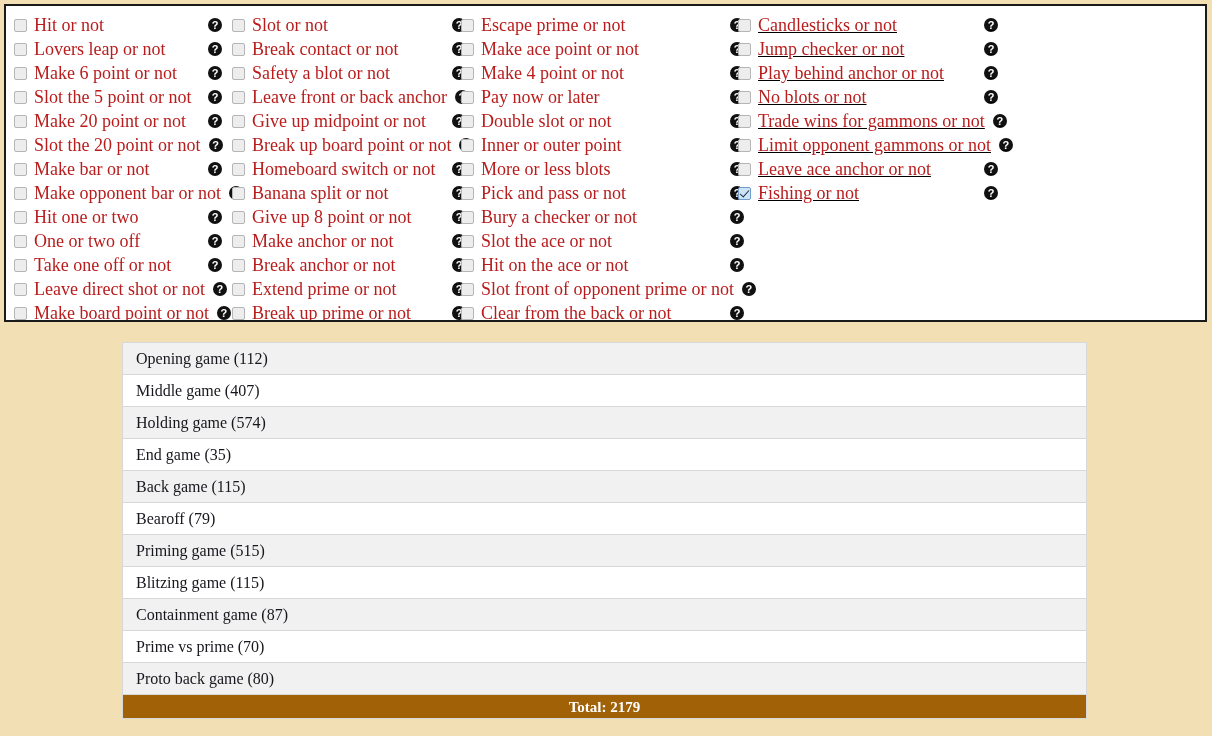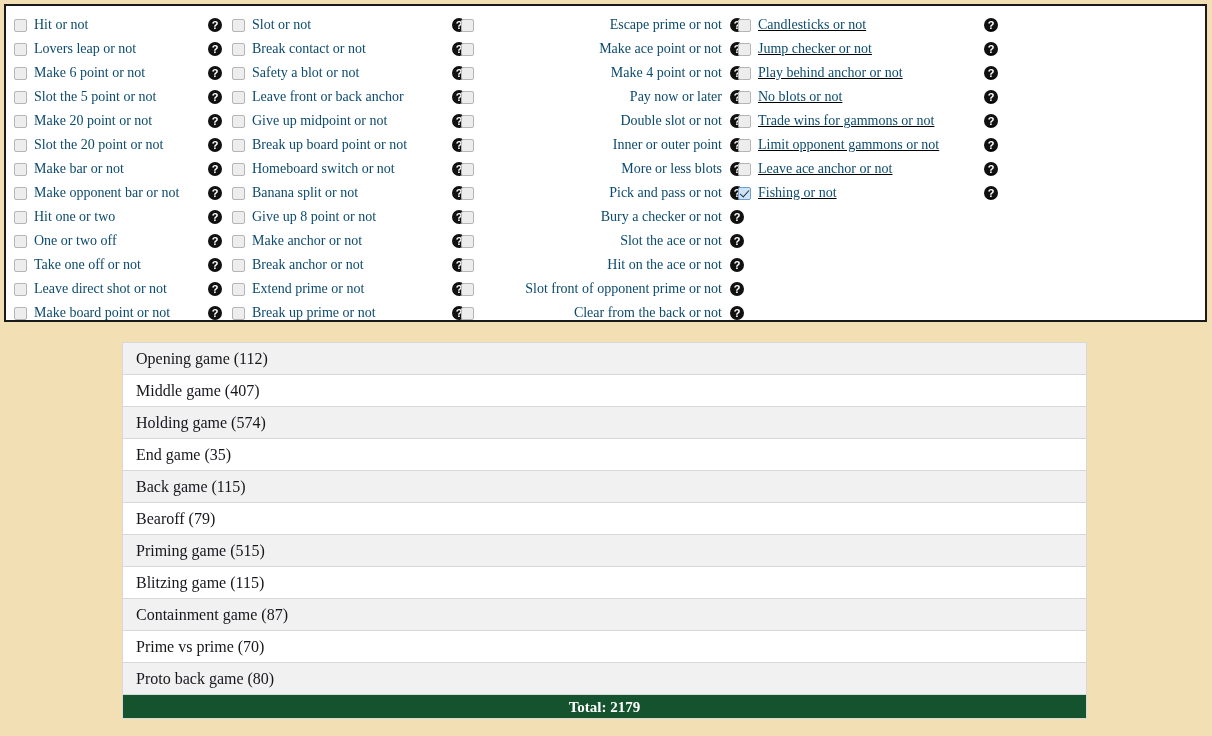--- a/index.html
+++ b/index.html
@@ -52,41 +52,41 @@
   .cb.checked::after{
     content:"";
     position:absolute;
     left:3px;top:0px;
     width:4px;height:8px;
     border:solid #19324d;
     border-width:0 1.6px 1.6px 0;
     transform:rotate(42deg);
   }
   .flabel{
-    font-size:14px;
-    color:#0c4a6e;
+    font-size:18px;
+    color:#b91c1c;
     line-height:1;
   }
   .help{
     flex:0 0 auto;
     margin-left:8px;
     width:14px;height:14px;
     border-radius:50%;
     background:#111;
     color:#fff;
     font-family:"Liberation Sans","DejaVu Sans",sans-serif;
     font-size:11px;
     font-weight:bold;
     line-height:14px;
     text-align:center;
   }
   
   #col-0 .flabel{min-width:166px;}
   #col-1 .flabel{min-width:192px;}
-  #col-2 .flabel{min-width:241px;text-align:right;}
+  #col-2 .flabel{min-width:241px;}
   #col-3 .flabel{min-width:218px;}
 
   
   #game-list{
     position:absolute;
     left:122px;top:342px;
     width:965px;
     border:1px solid #d8d8d8;
     border-bottom:none;
     box-sizing:border-box;
@@ -100,21 +100,21 @@
     background:#ffffff;
     border-bottom:1px solid #d8d8d8;
     box-sizing:border-box;
     cursor:pointer;
   }
   .glist-item.odd{background:#f1f1f1;}
   #game-total{
     height:24px;
     line-height:24px;
     text-align:center;
-    background:#14532d;
+    background:#a16207;
     color:#ffffff;
     font-weight:bold;
     font-size:15px;
     border-bottom:1px solid #d8d8d8;
     box-sizing:border-box;
   }
 </style>
 </head>
 <body>
 

